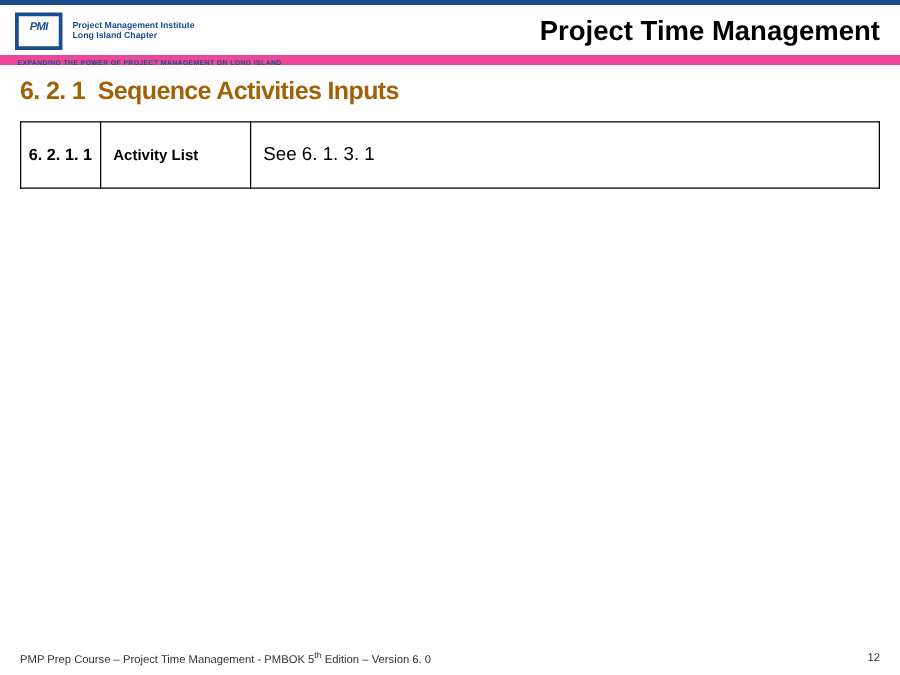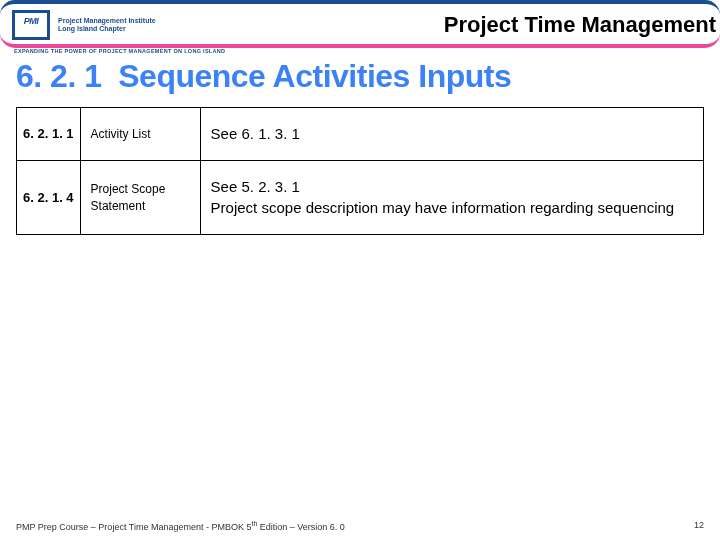--- a/index.html
+++ b/index.html
@@ -6,26 +6,25 @@
   body {
     width: 720px;
     height: 540px;
     background: #fff;
     font-family: Arial, Helvetica, sans-serif;
     position: relative;
     overflow: hidden;
   }
   .header {
     border-top: 4px solid #1a4d8f;
-    border-bottom: 4px solid #ec4899;
-    padding: 6px 0 4px 12px;
+    border-bottom: 8px solid #ec4899;
+    padding: 6px 12px 4px 12px;
     display: flex;
     align-items: center;
     gap: 8px;
-    border-radius: 15px;
   }
   .logo {
     width: 38px;
     height: 30px;
     background: #1a4d8f;
     position: relative;
     flex-shrink: 0;
   }
   .logo::before {
     content: "";
@@ -70,23 +69,23 @@
     text-align: right;
     font-size: 22px;
     font-weight: bold;
     color: #000;
     padding-right: 4px;
   }
   .main {
     padding: 10px 16px 0 16px;
   }
   .section-title {
-    font-size: 32px;
+    font-size: 20px;
     font-weight: 900;
-    color: #3b82f6;
+    color: #a16207;
     margin-bottom: 12px;
     letter-spacing: -0.5px;
   }
   table {
     width: 100%;
     border-collapse: collapse;
   }
   td {
     border: 1.5px solid #000;
     padding: 16px 10px;
@@ -96,21 +95,21 @@
   }
   td.num {
     width: 52px;
     font-size: 13px;
     font-weight: bold;
     padding: 16px 6px;
     white-space: nowrap;
   }
   td.label {
     width: 120px;
-    font-weight: normal;
+    font-weight: bold;
     font-size: 12px;
   }
   .footer {
     position: absolute;
     bottom: 8px;
     left: 16px;
     right: 16px;
     display: flex;
     justify-content: space-between;
     font-size: 9px;
@@ -136,25 +135,20 @@
     <span>6. 2. 1</span>&nbsp;&nbsp;<span>Sequence Activities Inputs</span>
   </h1>
 
   <table>
     <tbody id="table-body">
         <tr>
           <td class="num">6. 2. 1. 1</td>
           <td class="label">Activity List</td>
           <td>See 6. 1. 3. 1</td>
         </tr>
-        <tr>
-          <td class="num">6. 2. 1. 4</td>
-          <td class="label">Project Scope Statement</td>
-          <td>See 5. 2. 3. 1<br>Project scope description may have information regarding sequencing</td>
-        </tr>
       </tbody>
   </table>
 </div>
 
 <div class="footer">
   <span>
     <span>PMP Prep Course – Project Time Management - PMBOK 5</span><sup>th</sup><span> Edition – Version 6. 0</span>
   </span>
   <span>12</span>
 </div>

